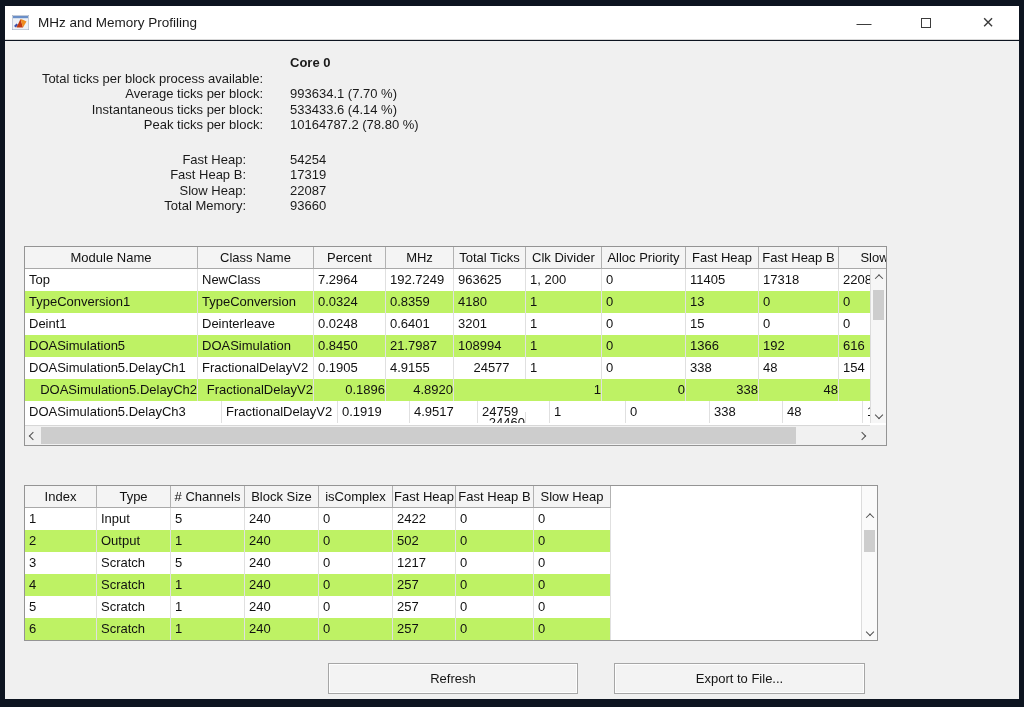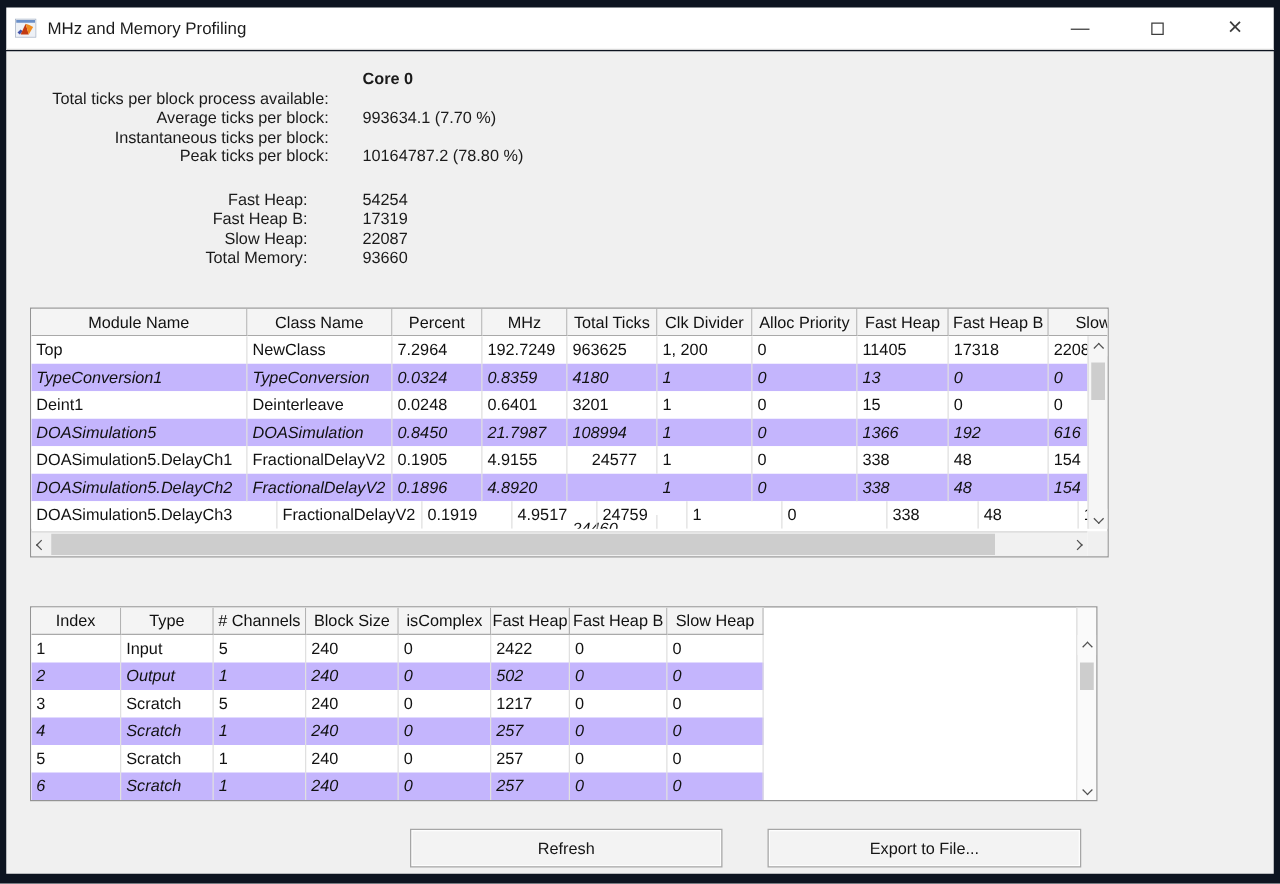--- a/index.html
+++ b/index.html
@@ -24,21 +24,21 @@
   .core-header{font-weight:bold;}
   .mem{margin-top:19px;}
   
   .tframe{position:absolute;background:#ffffff;border:1px solid #949494;overflow:hidden;}
   .thead{position:absolute;left:0;top:0;height:22px;display:flex;overflow:hidden;background:#ffffff;}
   .th{height:22px;line-height:21px;text-align:center;background:#f4f4f4;
       border-right:1px solid #b2b2b2;border-bottom:1px solid #a9a9a9;
       overflow:hidden;white-space:nowrap;flex:0 0 auto;font-size:13px;color:#111;}
   .tbody{position:absolute;top:22px;left:0;overflow:hidden;background:#ffffff;}
   .trow{display:flex;height:22px;background:#ffffff;}
-  .trow.alt{background:#c4b5fd;font-style:italic;}
+  .trow.alt{background:#bef264;}
   .td{height:22px;line-height:21px;padding-left:4px;border-right:1px solid #e0e0e0;
       overflow:hidden;white-space:nowrap;flex:0 0 auto;font-size:13px;color:#111;}
   
   .vscroll{position:absolute;background:#f6f6f6;border-left:1px solid #dcdcdc;}
   .sb-btn{position:absolute;left:0;right:0;height:16px;display:flex;align-items:center;justify-content:center;background:#f6f6f6;}
   .vthumb{position:absolute;left:2px;right:2px;background:#cdcdcd;}
   .hscroll{position:absolute;left:0;bottom:0;height:20px;background:#f1f1f1;border-top:1px solid #d7d7d7;}
   .hs-btn{position:absolute;top:0;bottom:0;width:16px;display:flex;align-items:center;justify-content:center;}
   .hthumb{position:absolute;top:1px;bottom:1px;background:#cdcdcd;}
   .corner{position:absolute;right:0;bottom:0;width:16px;height:20px;background:#f0f0f0;}
@@ -90,20 +90,21 @@
       <div id="ticks-rows">
           <div class="stat-row">
             <span class="stat-label">Total ticks per block process available:</span>
           </div>
           <div class="stat-row">
             <span class="stat-label">Average ticks per block:</span>
             <span class="stat-value">993634.1 (7.70 %)</span>
           </div>
           <div class="stat-row">
             <span class="stat-label">Instantaneous ticks per block:</span>
+            <span class="stat-value">533433.6 (4.14 %)</span>
           </div>
           <div class="stat-row">
             <span class="stat-label">Peak ticks per block:</span>
             <span class="stat-value">10164787.2 (78.80 %)</span>
           </div>
         </div>
       <div id="mem-rows" class="mem">
           <div class="stat-row">
             <span class="stat-label">Fast Heap:</span>
             <span class="stat-value">54254</span>
@@ -190,21 +191,21 @@
             <div class="td" style="width: 116px;">FractionalDelayV2</div>
             <div class="td" style="width: 72px;">0.1905</div>
             <div class="td" style="width: 68px;">4.9155</div>
             <div class="td" style="width: 72px; text-align: center;">24577</div>
             <div class="td" style="width: 76px;">1</div>
             <div class="td" style="width: 84px;">0</div>
             <div class="td" style="width: 73px;">338</div>
             <div class="td" style="width: 80px;">48</div>
             <div class="td" style="width: 72px;">154</div>
           </div>
-          <div class="trow alt" style="width: 886px;">
+          <div class="trow alt" style="width: 886px; text-align: right;">
             <div class="td" style="width: 173px;">DOASimulation5.DelayCh2</div>
             <div class="td" style="width: 116px;">FractionalDelayV2</div>
             <div class="td" style="width: 72px;">0.1896</div>
             <div class="td" style="width: 68px;">4.8920</div>
             <div class="td" style="width: 72px; margin-top: 33px;">24460</div>
             <div class="td" style="width: 76px;">1</div>
             <div class="td" style="width: 84px;">0</div>
             <div class="td" style="width: 73px;">338</div>
             <div class="td" style="width: 80px;">48</div>
             <div class="td" style="width: 72px;">154</div>

